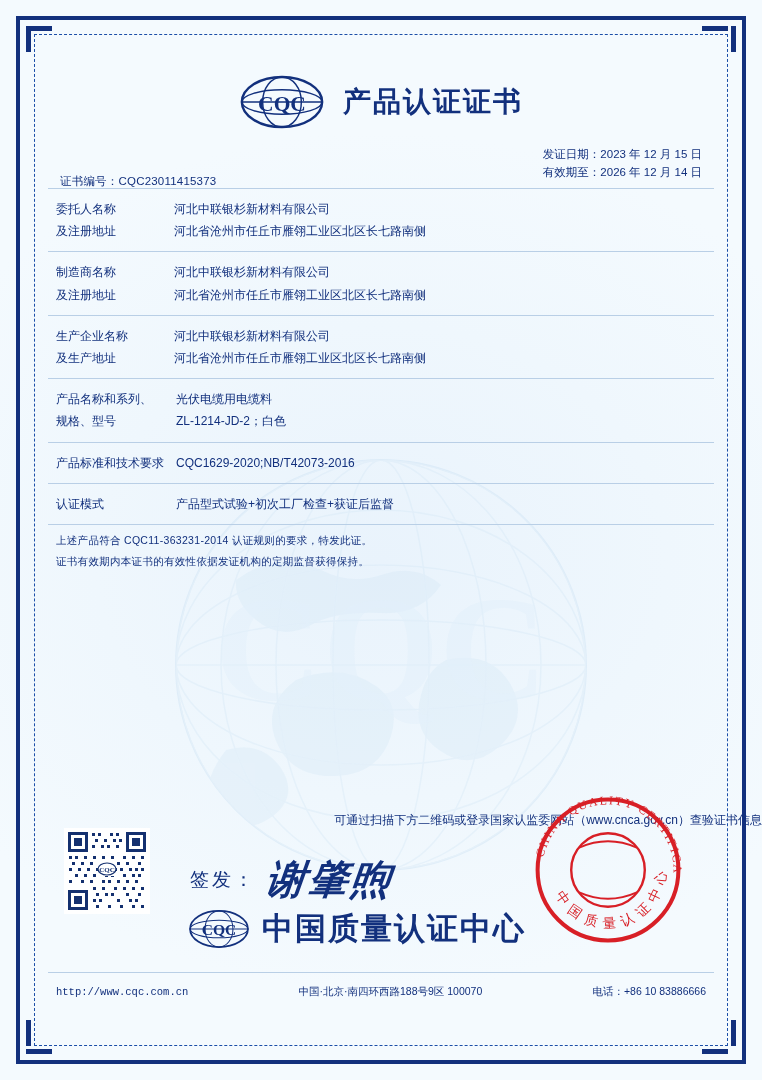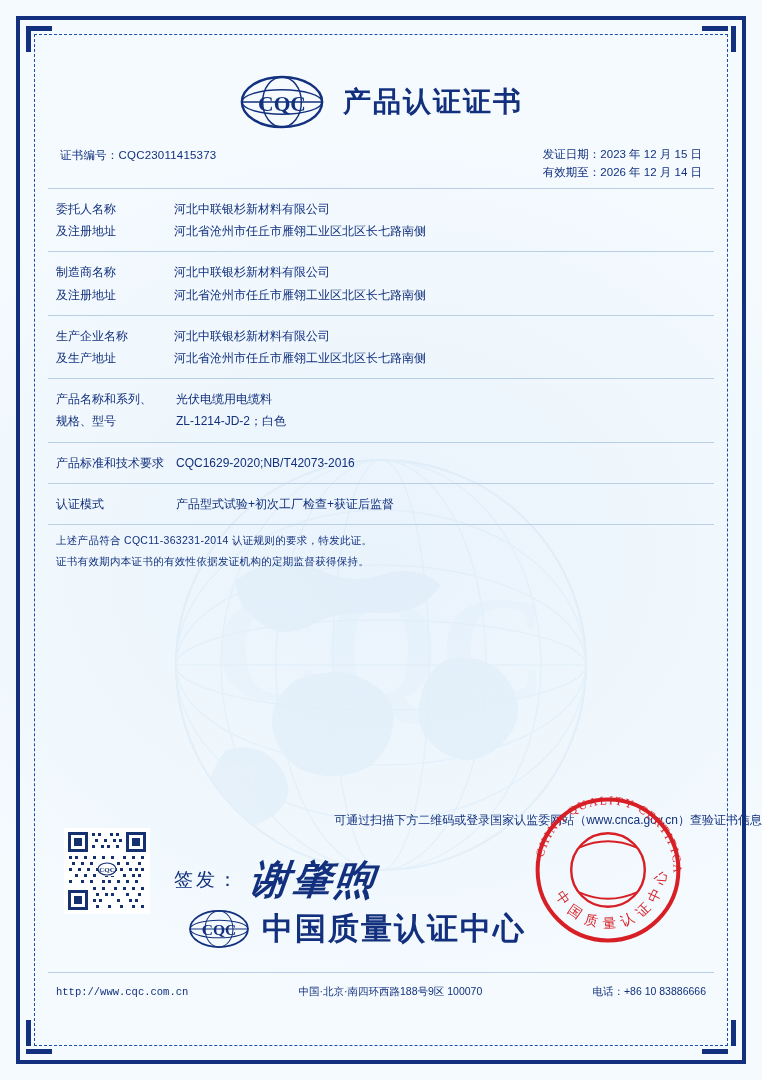--- a/index.html
+++ b/index.html
@@ -104,20 +104,21 @@
     top: 146px;
     font-size: 11.5px;
     color: #12307d;
     display: flex;
     justify-content: space-between;
     align-items: flex-start;
   }
   .meta .cert-no {
     letter-spacing: .2px;
     padding-top: 2px;
+    margin-top: 26px;
   }
   .meta .dates { text-align: center; line-height: 1.55; }
 
   
   .table {
     position: absolute;
     left: 48px;
     right: 48px;
     top: 188px;
     font-size: 12px;
@@ -175,21 +176,21 @@
     top: 828px;
     width: 86px;
     height: 86px;
     background: #ffffff;
     padding: 2px;
     box-sizing: border-box;
   }
 
   .sign-row {
     position: absolute;
-    left: 174px;
+    left: 190px;
     top: 852px;
     display: flex;
     align-items: center;
     gap: 10px;
   }
   .sign-label {
     font-size: 19px;
     color: #12307d;
     font-family: "Liberation Serif", serif;
     letter-spacing: 3px;

